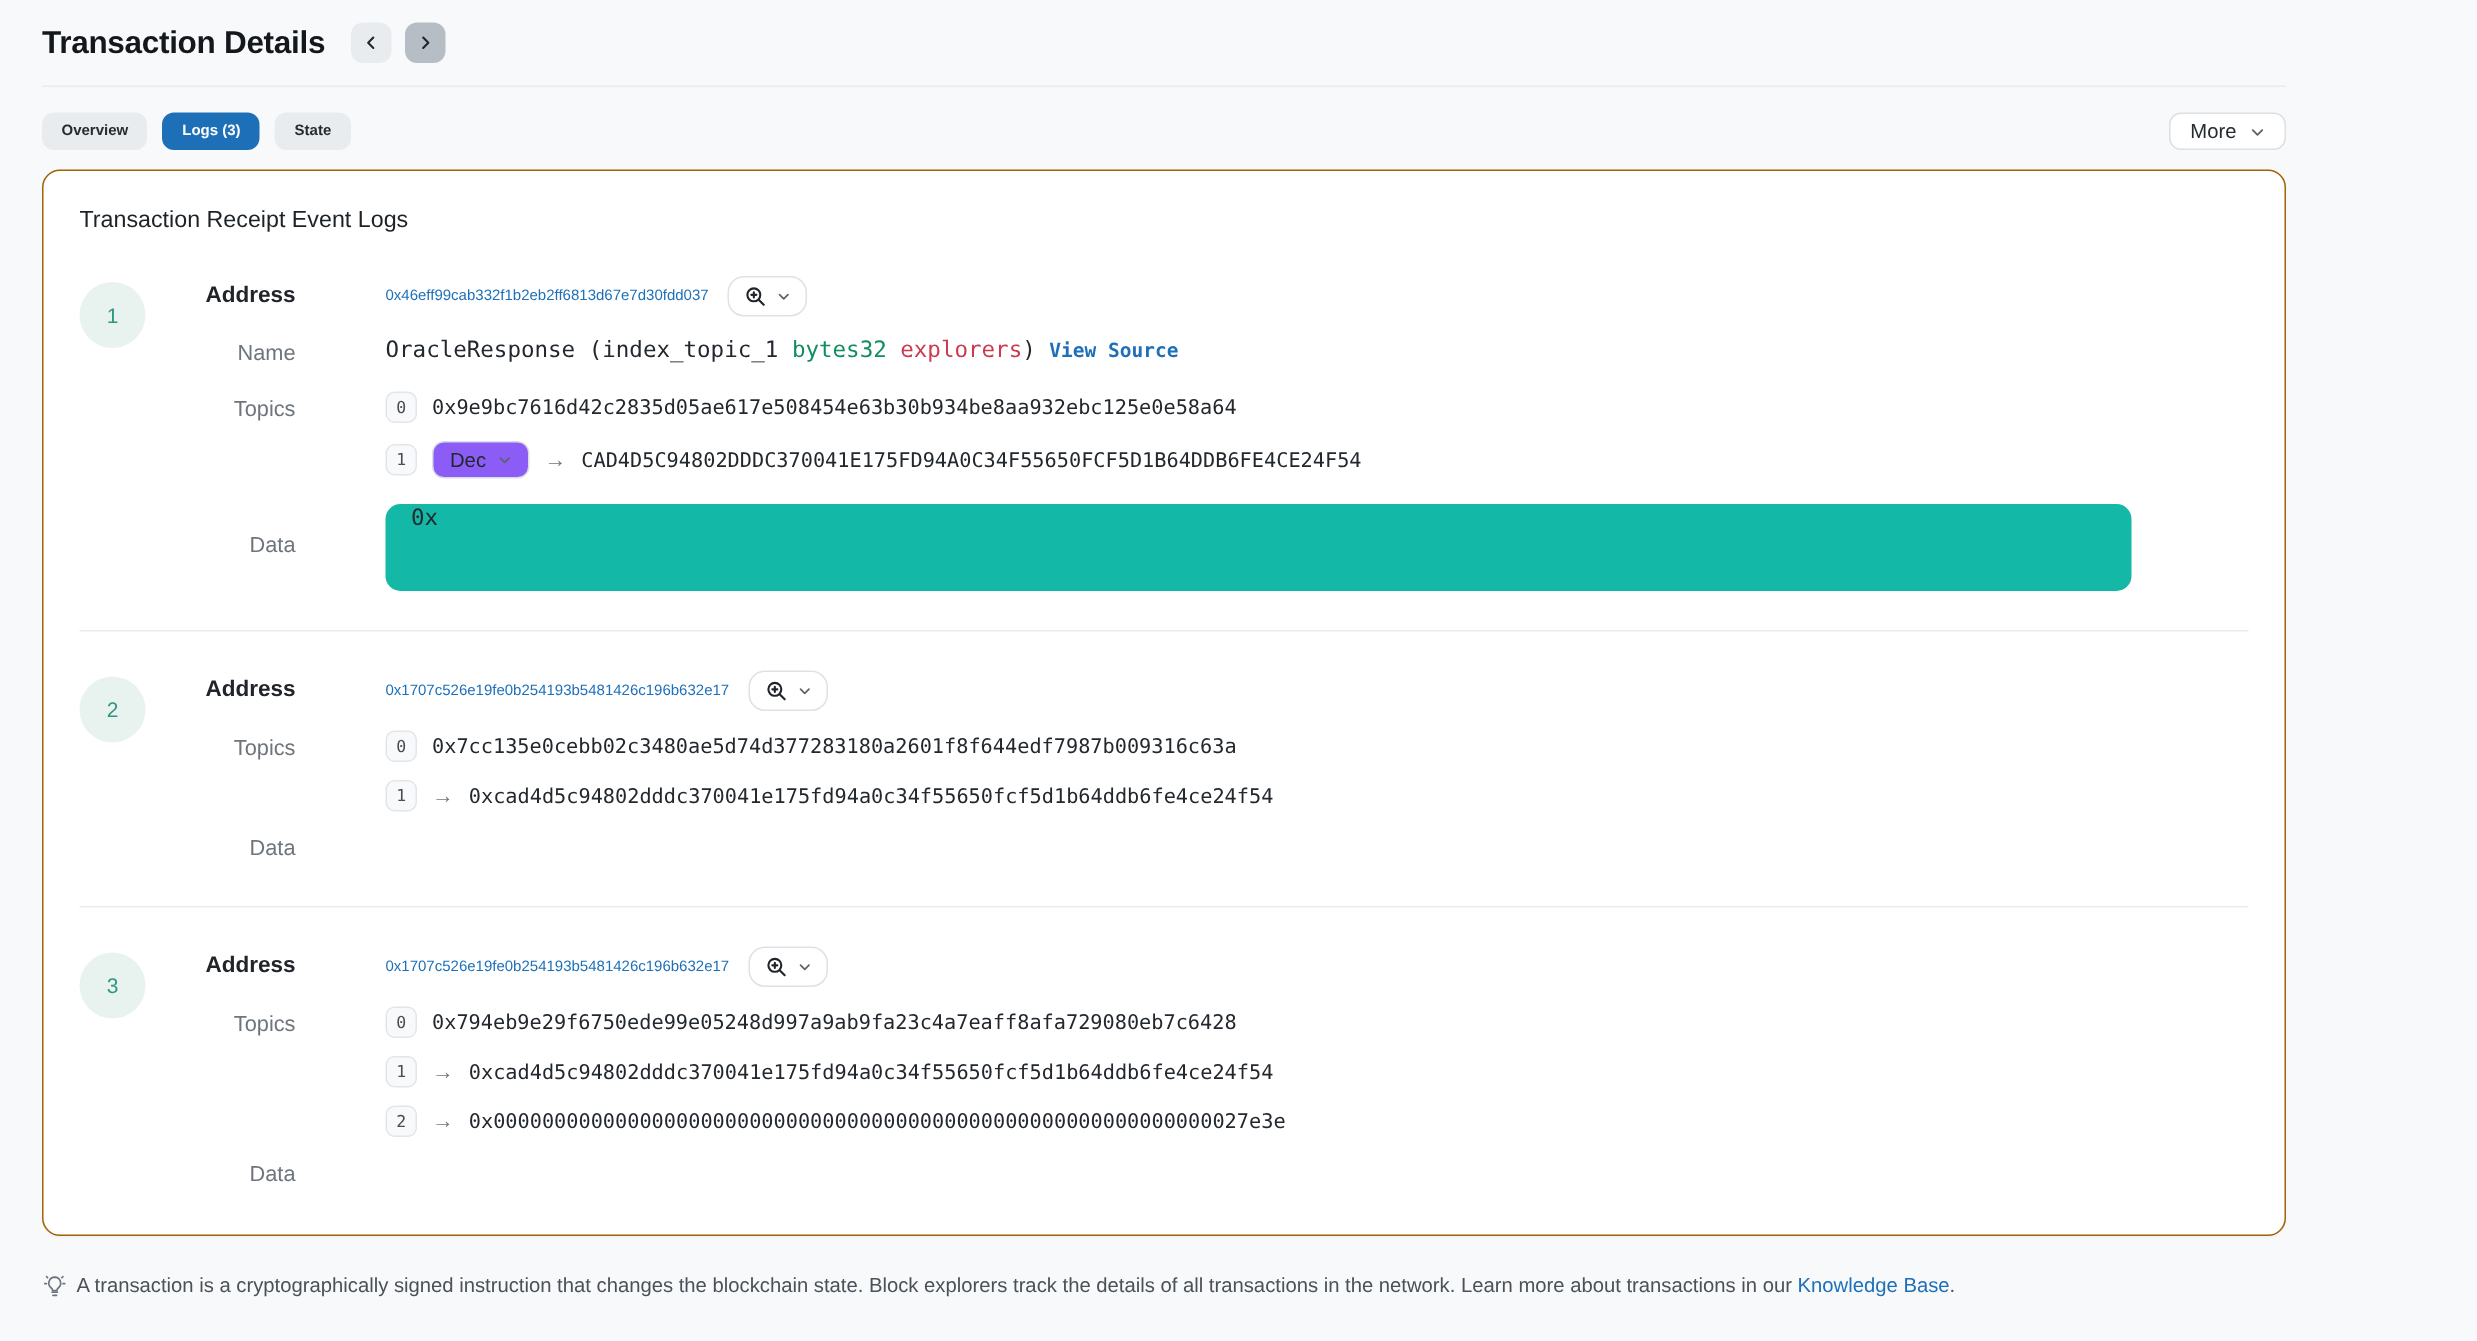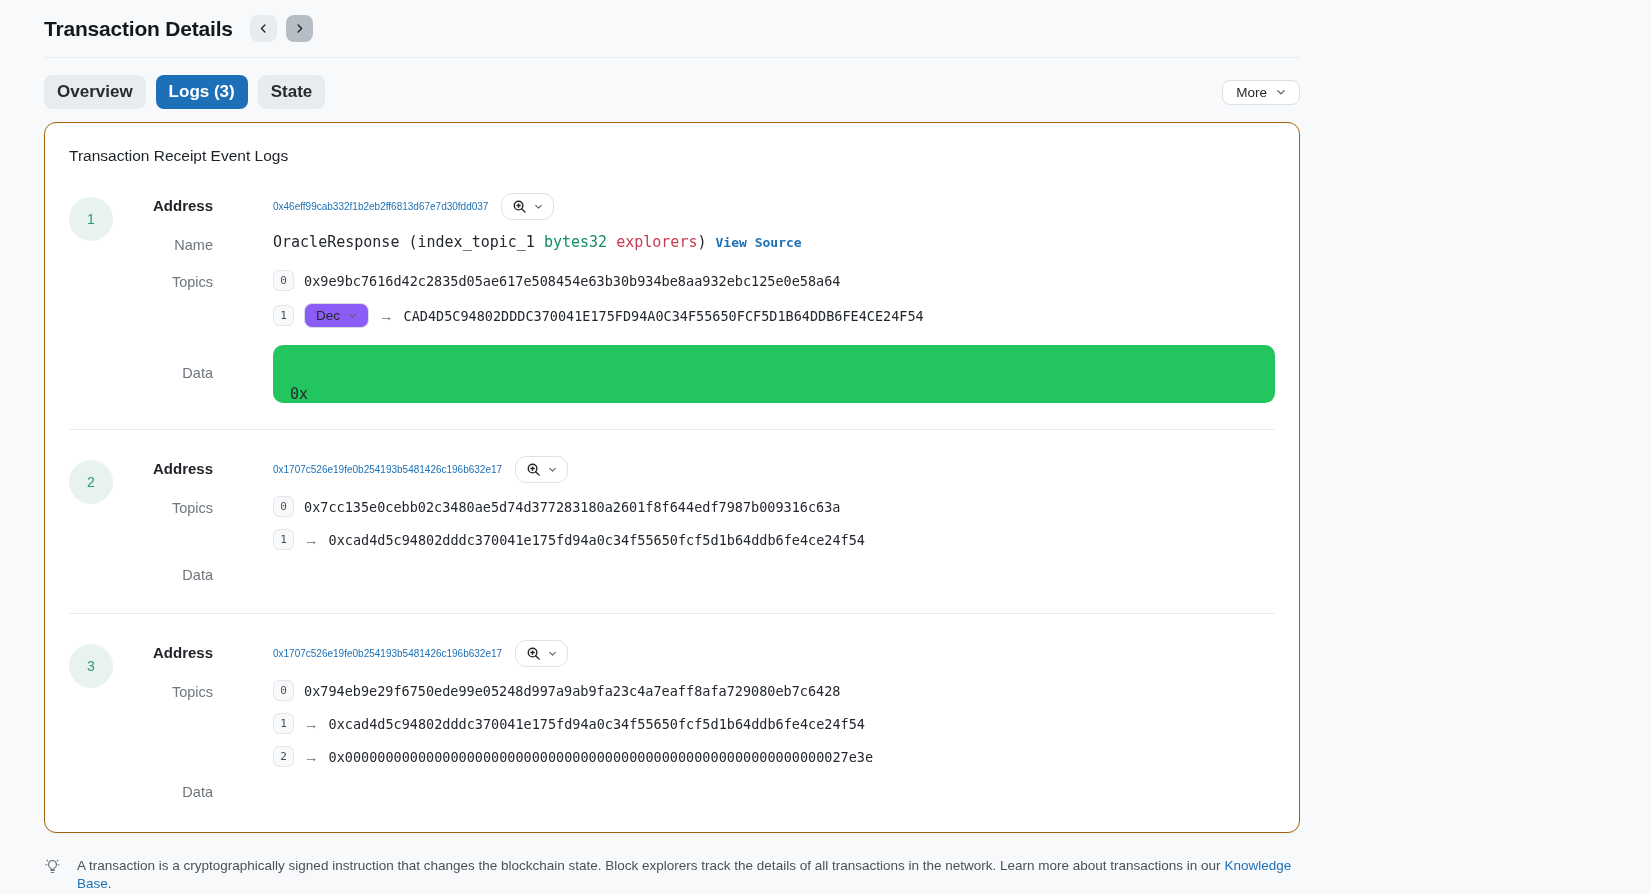--- a/index.html
+++ b/index.html
@@ -4,40 +4,40 @@
 <style>
   * { box-sizing: border-box; }
   html, body {
     margin: 0; padding: 0;
     width: 1651px; height: 894px;
     overflow: hidden;
     background: #f8f9fa;
     font-family: "Liberation Sans", sans-serif;
     color: #212529;
   }
-  .container { width: 1256px; margin-left: 44px; }
+  .container { width: 1496px; margin-left: 28px; }
 
   
   .header-row { display: flex; align-items: center; gap: 9px; padding-top: 15px; }
   .page-title { font-size: 21px; font-weight: 700; color: #14181c; margin: 0 8px 0 0; letter-spacing: -0.2px; }
   .nav-btn {
     width: 27px; height: 27px; border: none; border-radius: 8px;
     display: inline-flex; align-items: center; justify-content: center;
     background: #e9ecef; cursor: pointer; padding: 0;
   }
   .nav-btn.next { background: #b7bdc5; }
   .header-divider { height: 1px; background: #e9ecef; margin-top: 15px; }
 
   
   .tab-row { display: flex; align-items: center; margin-top: 17px; }
   .tab {
     border: none; cursor: pointer; margin-right: 10px;
     padding: 7px 13px; border-radius: 8px;
     font-family: "Liberation Sans", sans-serif;
-    font-size: 17px; font-weight: 700;
+    font-size: 10px; font-weight: 700;
     background: #e9ecef; color: #262b30;
   }
   .tab.active { background: var(--tab-active-bg, #1d70b8); color: #ffffff; }
   .more-btn {
     margin-left: auto; cursor: pointer;
     display: inline-flex; align-items: center; gap: 9px;
     background: #ffffff; border: 1px solid #dbe0e5; border-radius: 8px;
     padding: 4px 13px; font-size: 13.5px; color: #262b30;
     font-family: "Liberation Sans", sans-serif;
   }
@@ -94,29 +94,29 @@
     cursor: pointer; display: inline-flex; align-items: center; gap: 8px;
     background: #8b5cf6; border: 1px solid #d9dee4; border-radius: 8px;
     padding: 4px 11px; font-size: 13.5px; color: #23282e;
     font-family: "Liberation Sans", sans-serif;
   }
   .arrow-glyph { color: #6c757d; font-size: 14.5px; }
   .t-val { font-family: "DejaVu Sans Mono", monospace; font-size: 13.5px; color: #23282e; white-space: nowrap; }
 
   .data-box {
     width: 1164px; max-width: 100%; height: 58px;
-    background: #22c55e; border-radius: 10px;
-    display: flex; align-items: flex-end; padding: 0 17px;
+    background: #14b8a6; border-radius: 10px;
+    display: flex; align-items: flex-start; padding: 0 17px;
   }
   .data-empty { height: 20px; }
 
   .entry-divider { border: none; height: 1px; background: #e9ecef; margin: 26px 0; }
 
   
-  .footer { display: flex; align-items: flex-start; gap: 16px; margin-top: 24px; }
+  .footer { display: flex; align-items: flex-start; gap: 6px; margin-top: 24px; }
   .footer-icon { flex: 0 0 auto; margin-top: 1px; }
   .footer-text { font-size: 13.5px; color: #4a5158; line-height: 18px; }
   .kb-link { color: var(--link-blue, #1d70b8); text-decoration: none; }
 </style>
 </head>
 <body>
 
 <div class="container">
 
   <div class="header-row">

